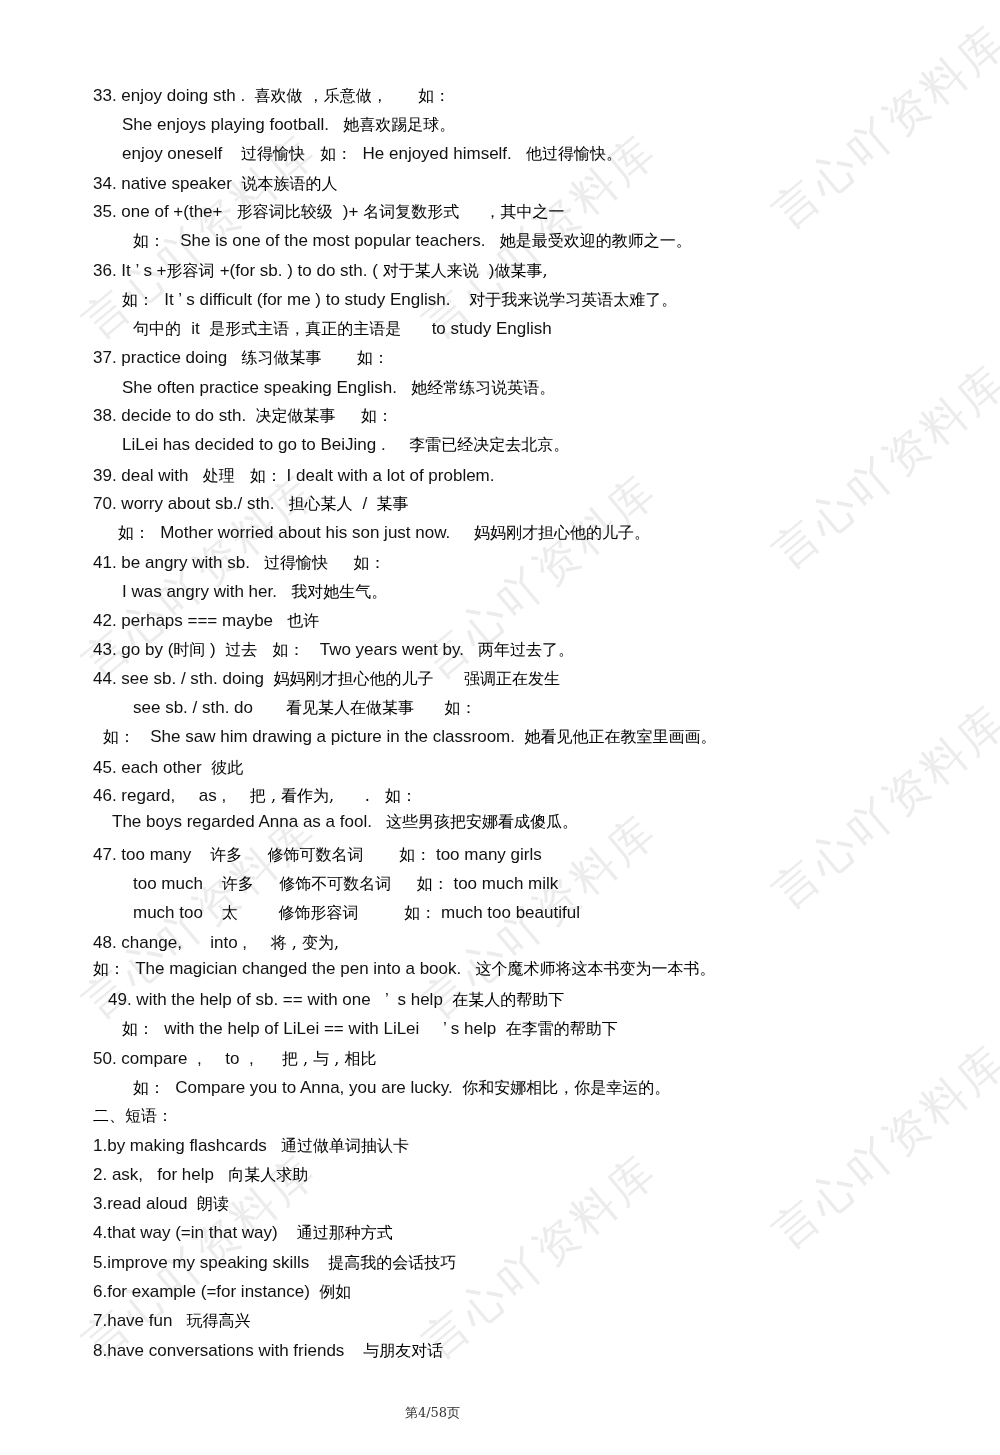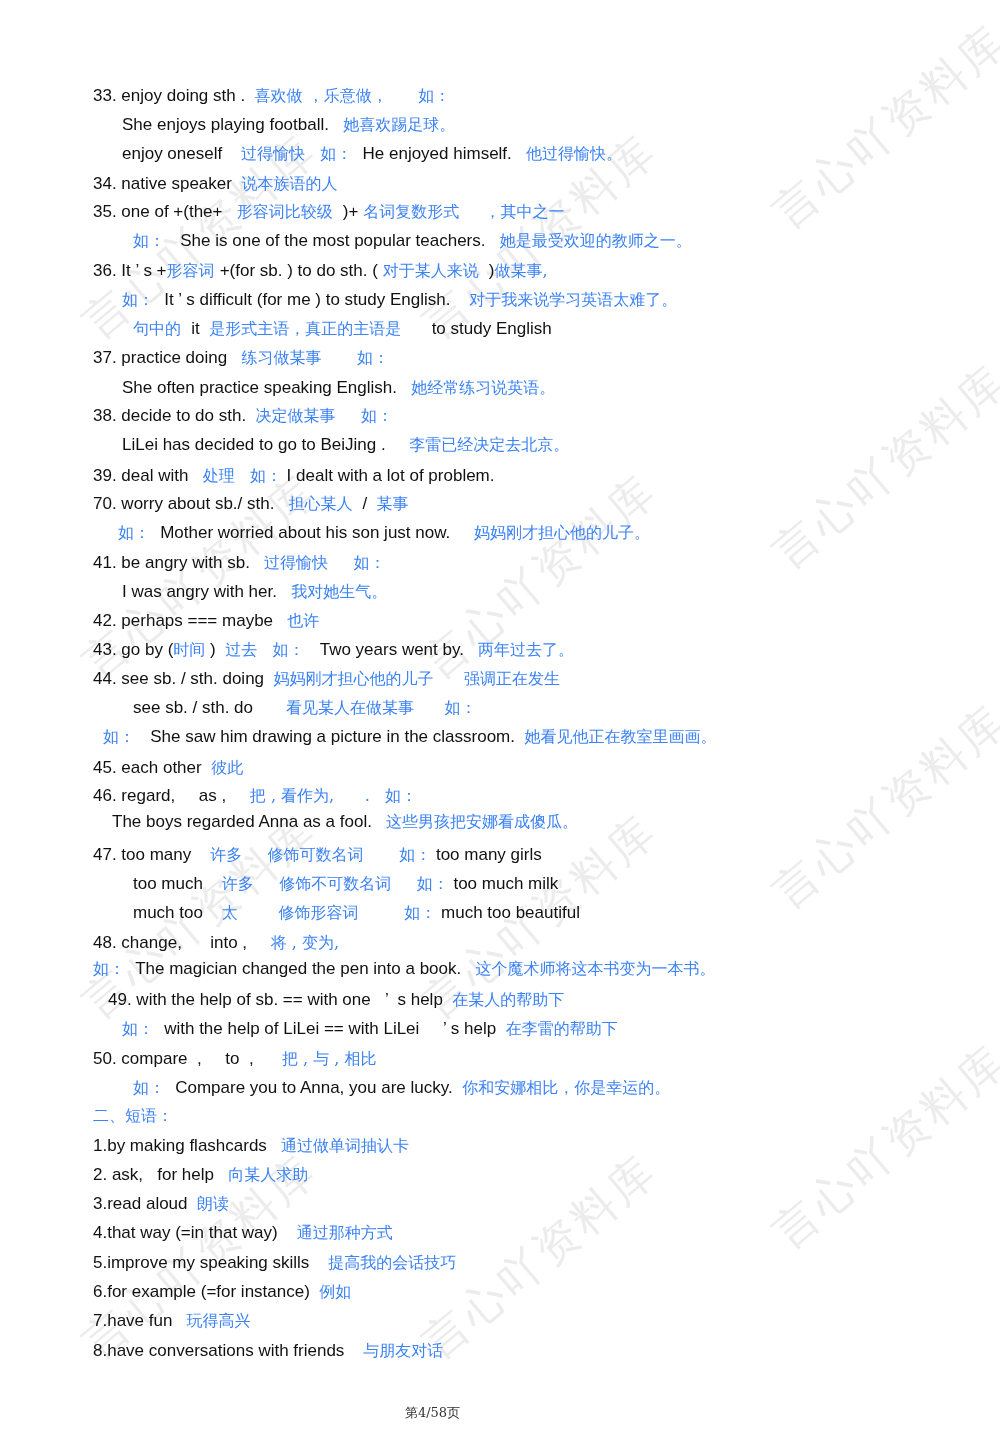--- a/index.html
+++ b/index.html
@@ -37,21 +37,21 @@
     .line {
       position: absolute;
       white-space: pre;
       font-size: 17px;
       line-height: 22px;
       z-index: 1;
     }
     .cn {
       font-family: "DejaVu Serif", serif;
       font-size: 16px;
-      color: #3b82f6;
+      color: #000000;
     }
     .en {
       font-family: "Liberation Sans", sans-serif;
     }
     .footer {
       position: absolute;
       top: 1404px;
       left: 0;
       width: 865px;
       text-align: center;

